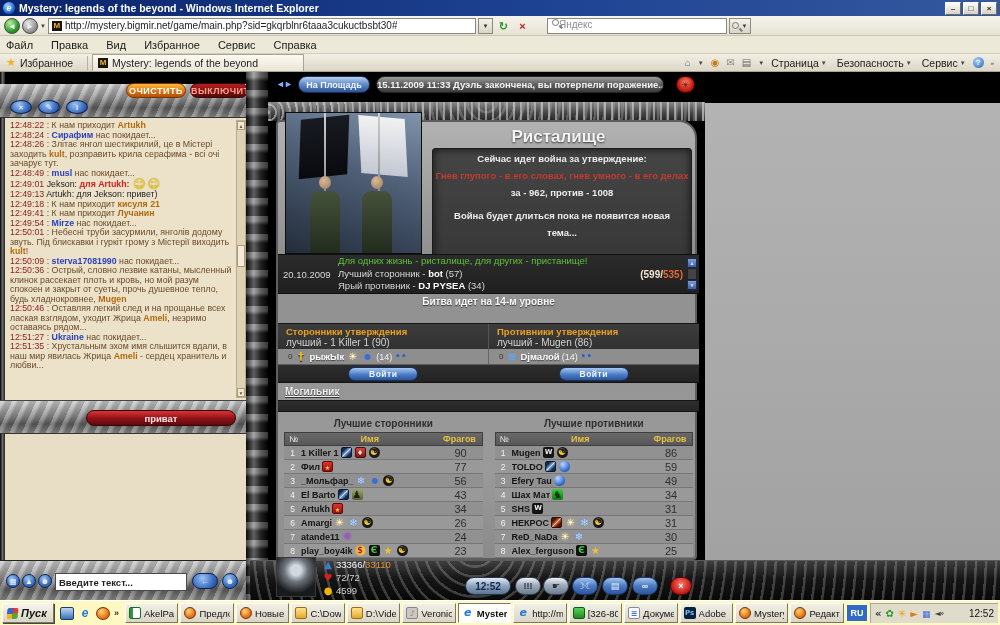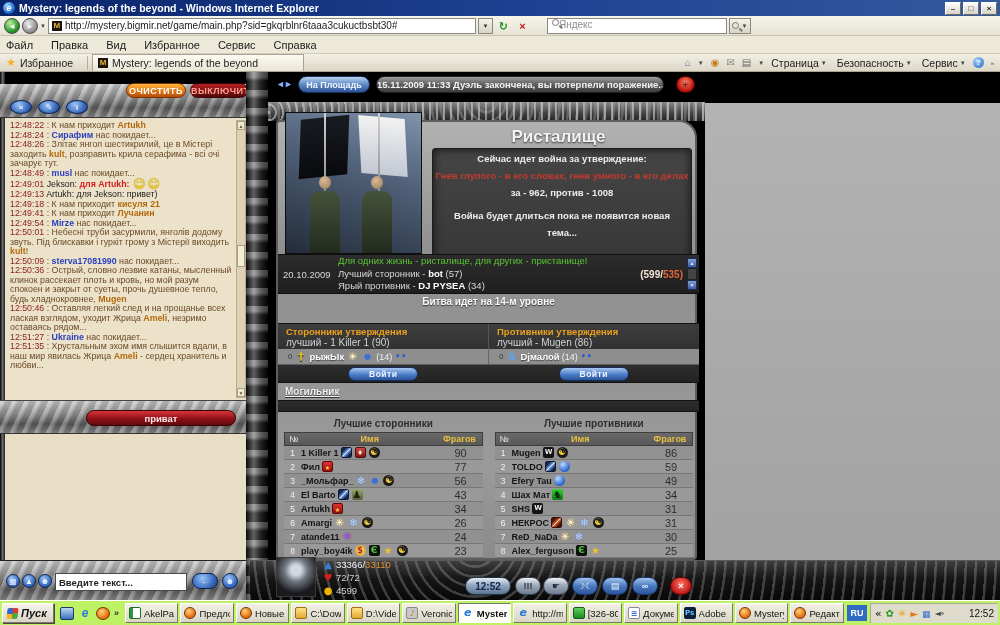--- a/index.html
+++ b/index.html
@@ -194,21 +194,21 @@
   [data-name="horse-icon"]{background:linear-gradient(#35d035,#0f7a10);color:#0a2a0a;font-size:10px;}
   [data-name="soldier-icon"]{background:linear-gradient(#9aa86a,#55603a);color:#1c2410;font-size:10px;}
   [data-name="cross-icon"]{color:#e8c02a;text-shadow:0 1px 1px #000;font-size:11px;}
   [data-name="waves-icon"]{color:#5aa8ff;font-size:11px;}
   [data-name="dots-icon"]{color:#2a5ad4;font-size:8px;letter-spacing:1px;}
   [data-name="smiley-icon"]{color:#ffd816;text-shadow:0 0 1px #7a5a00;font-size:12px;height:12px;line-height:12px;}
   [data-name="exp-icon"]{color:#3a7bd5;} [data-name="hp-icon"]{color:#d42020;} [data-name="gold-icon"]{color:#f0b400;}
   .stat-ic{display:inline-block;width:12px;font-size:10px;text-align:center;margin-right:2px;font-family:"DejaVu Sans",sans-serif;}
 
   
-  #taskbar{position:absolute;left:0;top:600px;width:1000px;height:25px;background:#bef264;border-top:1px solid #fff;
+  #taskbar{position:absolute;left:0;top:600px;width:1000px;height:25px;background:#fef9c3;border-top:1px solid #fff;
     display:flex;align-items:center;padding:0 2px;gap:3px;}
   .startbtn{flex:0 0 52px;height:20px;background:linear-gradient(#f6f4ec,#d8d4c6);border:1px solid #fff;
     border-right-color:#7a766a;border-bottom-color:#7a766a;box-shadow:1px 1px 0 #4a463c;
     display:flex;align-items:center;gap:3px;padding:0 4px;font-size:11px;font-weight:bold;font-style:italic;color:#111;}
   .startflag{width:11px;height:11px;border-radius:2px;transform:skewX(-6deg);
     background:conic-gradient(#e23a2e 0 25%,#51a838 0 50%,#f4b428 0 75%,#3468c8 0);}
   .ql{display:flex;align-items:center;gap:4px;padding:0 3px;}
   .qlicon{width:14px;height:13px;border-radius:2px;}
   .ql-desk{background:linear-gradient(#bcd8f2,#3a70b8);border:1px solid #1c3a66;}
   .ql-ie{background:transparent;color:#2a78d8;font-size:12px;font-weight:bold;font-style:italic;line-height:13px;text-align:center;}

